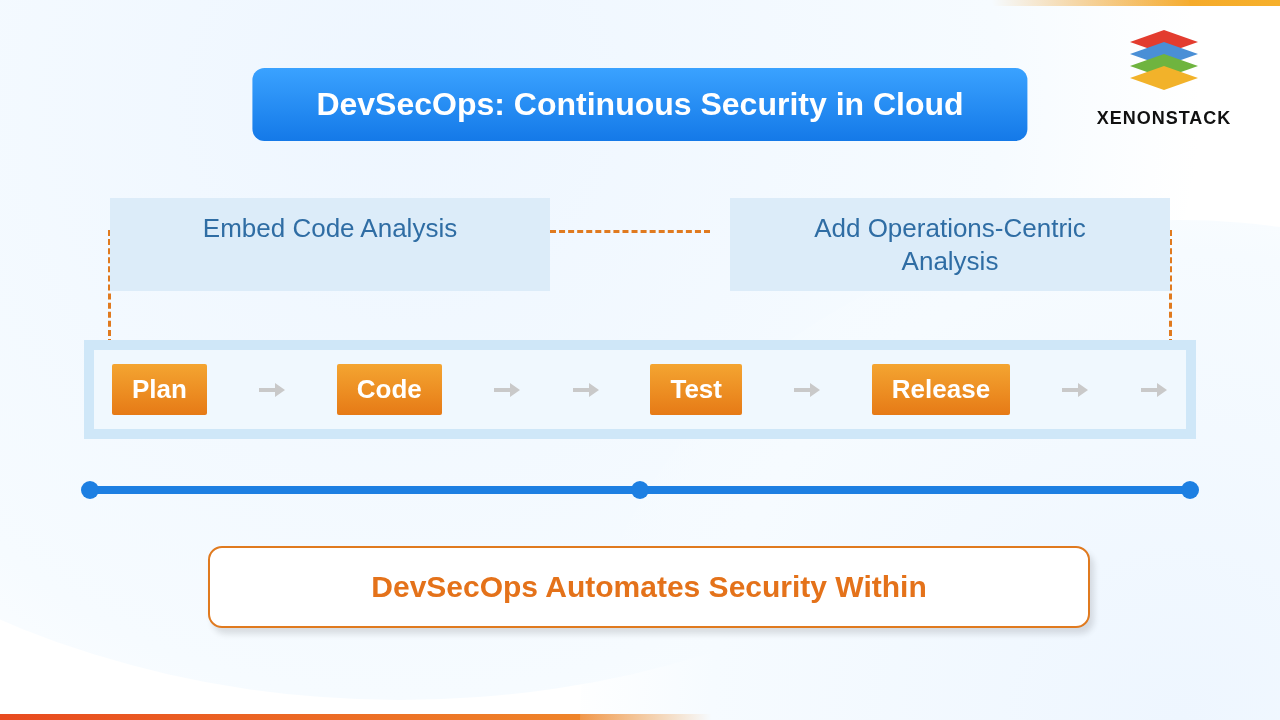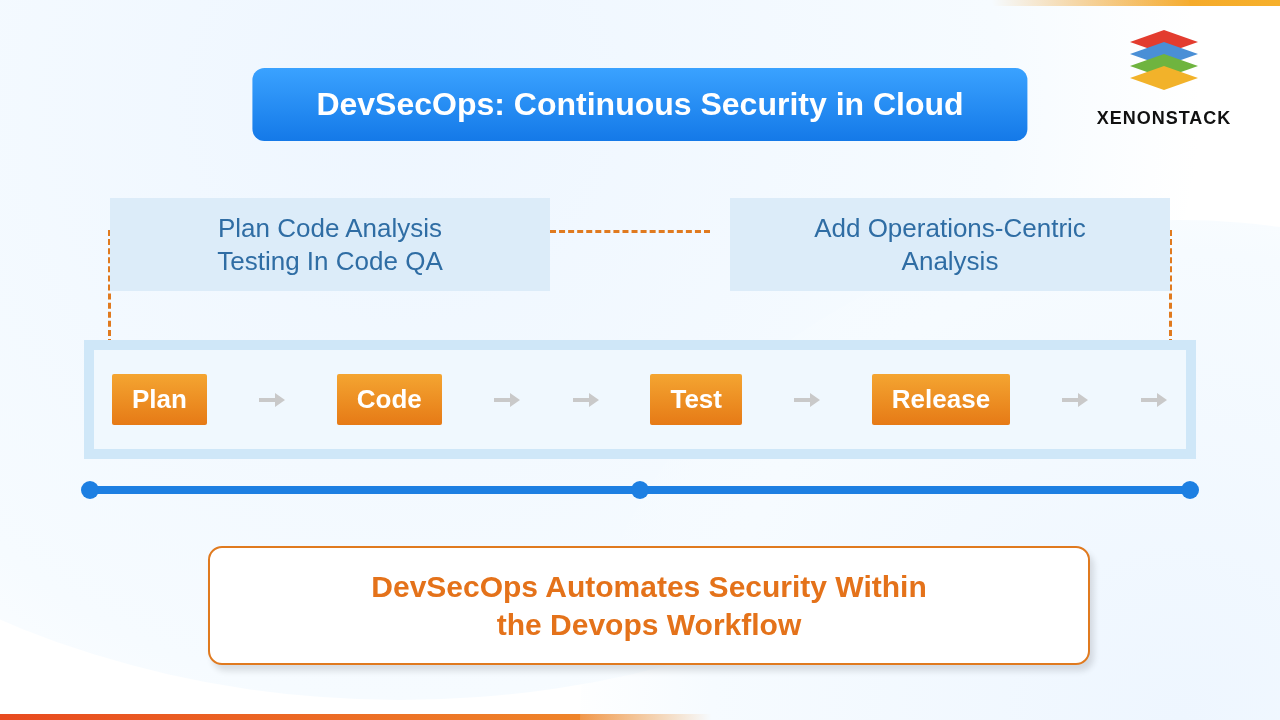--- a/index.html
+++ b/index.html
@@ -88,21 +88,21 @@
   .d-left-h  { left: 108px; top: 230px; width: 90px; border-top-width: 3px; }
   .d-right-h { right: 108px; top: 230px; width: 90px; border-top-width: 3px; }
   .d-mid-h   { top: 230px; left: 550px; width: 160px; border-top-width: 3px; }
 
   
   .pipeline {
     position: absolute;
     top: 340px; left: 84px; right: 84px;
     border: 10px solid #cfe7f8;
     background: #f0f8fe;
-    padding: 24px 18px;
+    padding: 14px 18px;
     display: flex;
     align-items: center;
     justify-content: space-between;
   }
   .stage {
     background: linear-gradient(180deg, #f4a531 0%, #e67a16 100%);
     color: #fff;
     font-size: 26px;
     font-weight: 700;
     padding: 10px 20px;
@@ -175,22 +175,21 @@
 <div class="title">DevSecOps:  Continuous Security in Cloud</div>
 
 <div class="dashed d-left-h"></div>
 <div class="dashed d-left-v"></div>
 <div class="dashed d-right-h"></div>
 <div class="dashed d-right-v"></div>
 <div class="dashed d-mid-h"></div>
 
 <div class="callouts">
   <div class="callout">
-    <span>Plan Code Analysis</span><br>
-    <span>Testing In Code QA</span>
+    <span>Embed Code Analysis</span><br>
   </div>
   <div class="callout">
     <span>Add Operations-Centric</span><br>
     <span>Analysis</span>
   </div>
 </div>
 
 <div class="pipeline">
   <div class="stage">Plan</div>
   <div class="arrow">
@@ -229,14 +228,13 @@
 </div>
 
 <div class="timeline">
   <div class="dot l"></div>
   <div class="dot m"></div>
   <div class="dot r"></div>
 </div>
 
 <div class="statement">
   <span>DevSecOps Automates Security Within</span><br>
-  <span>the Devops Workflow</span>
 </div>
 
 </body></html>

